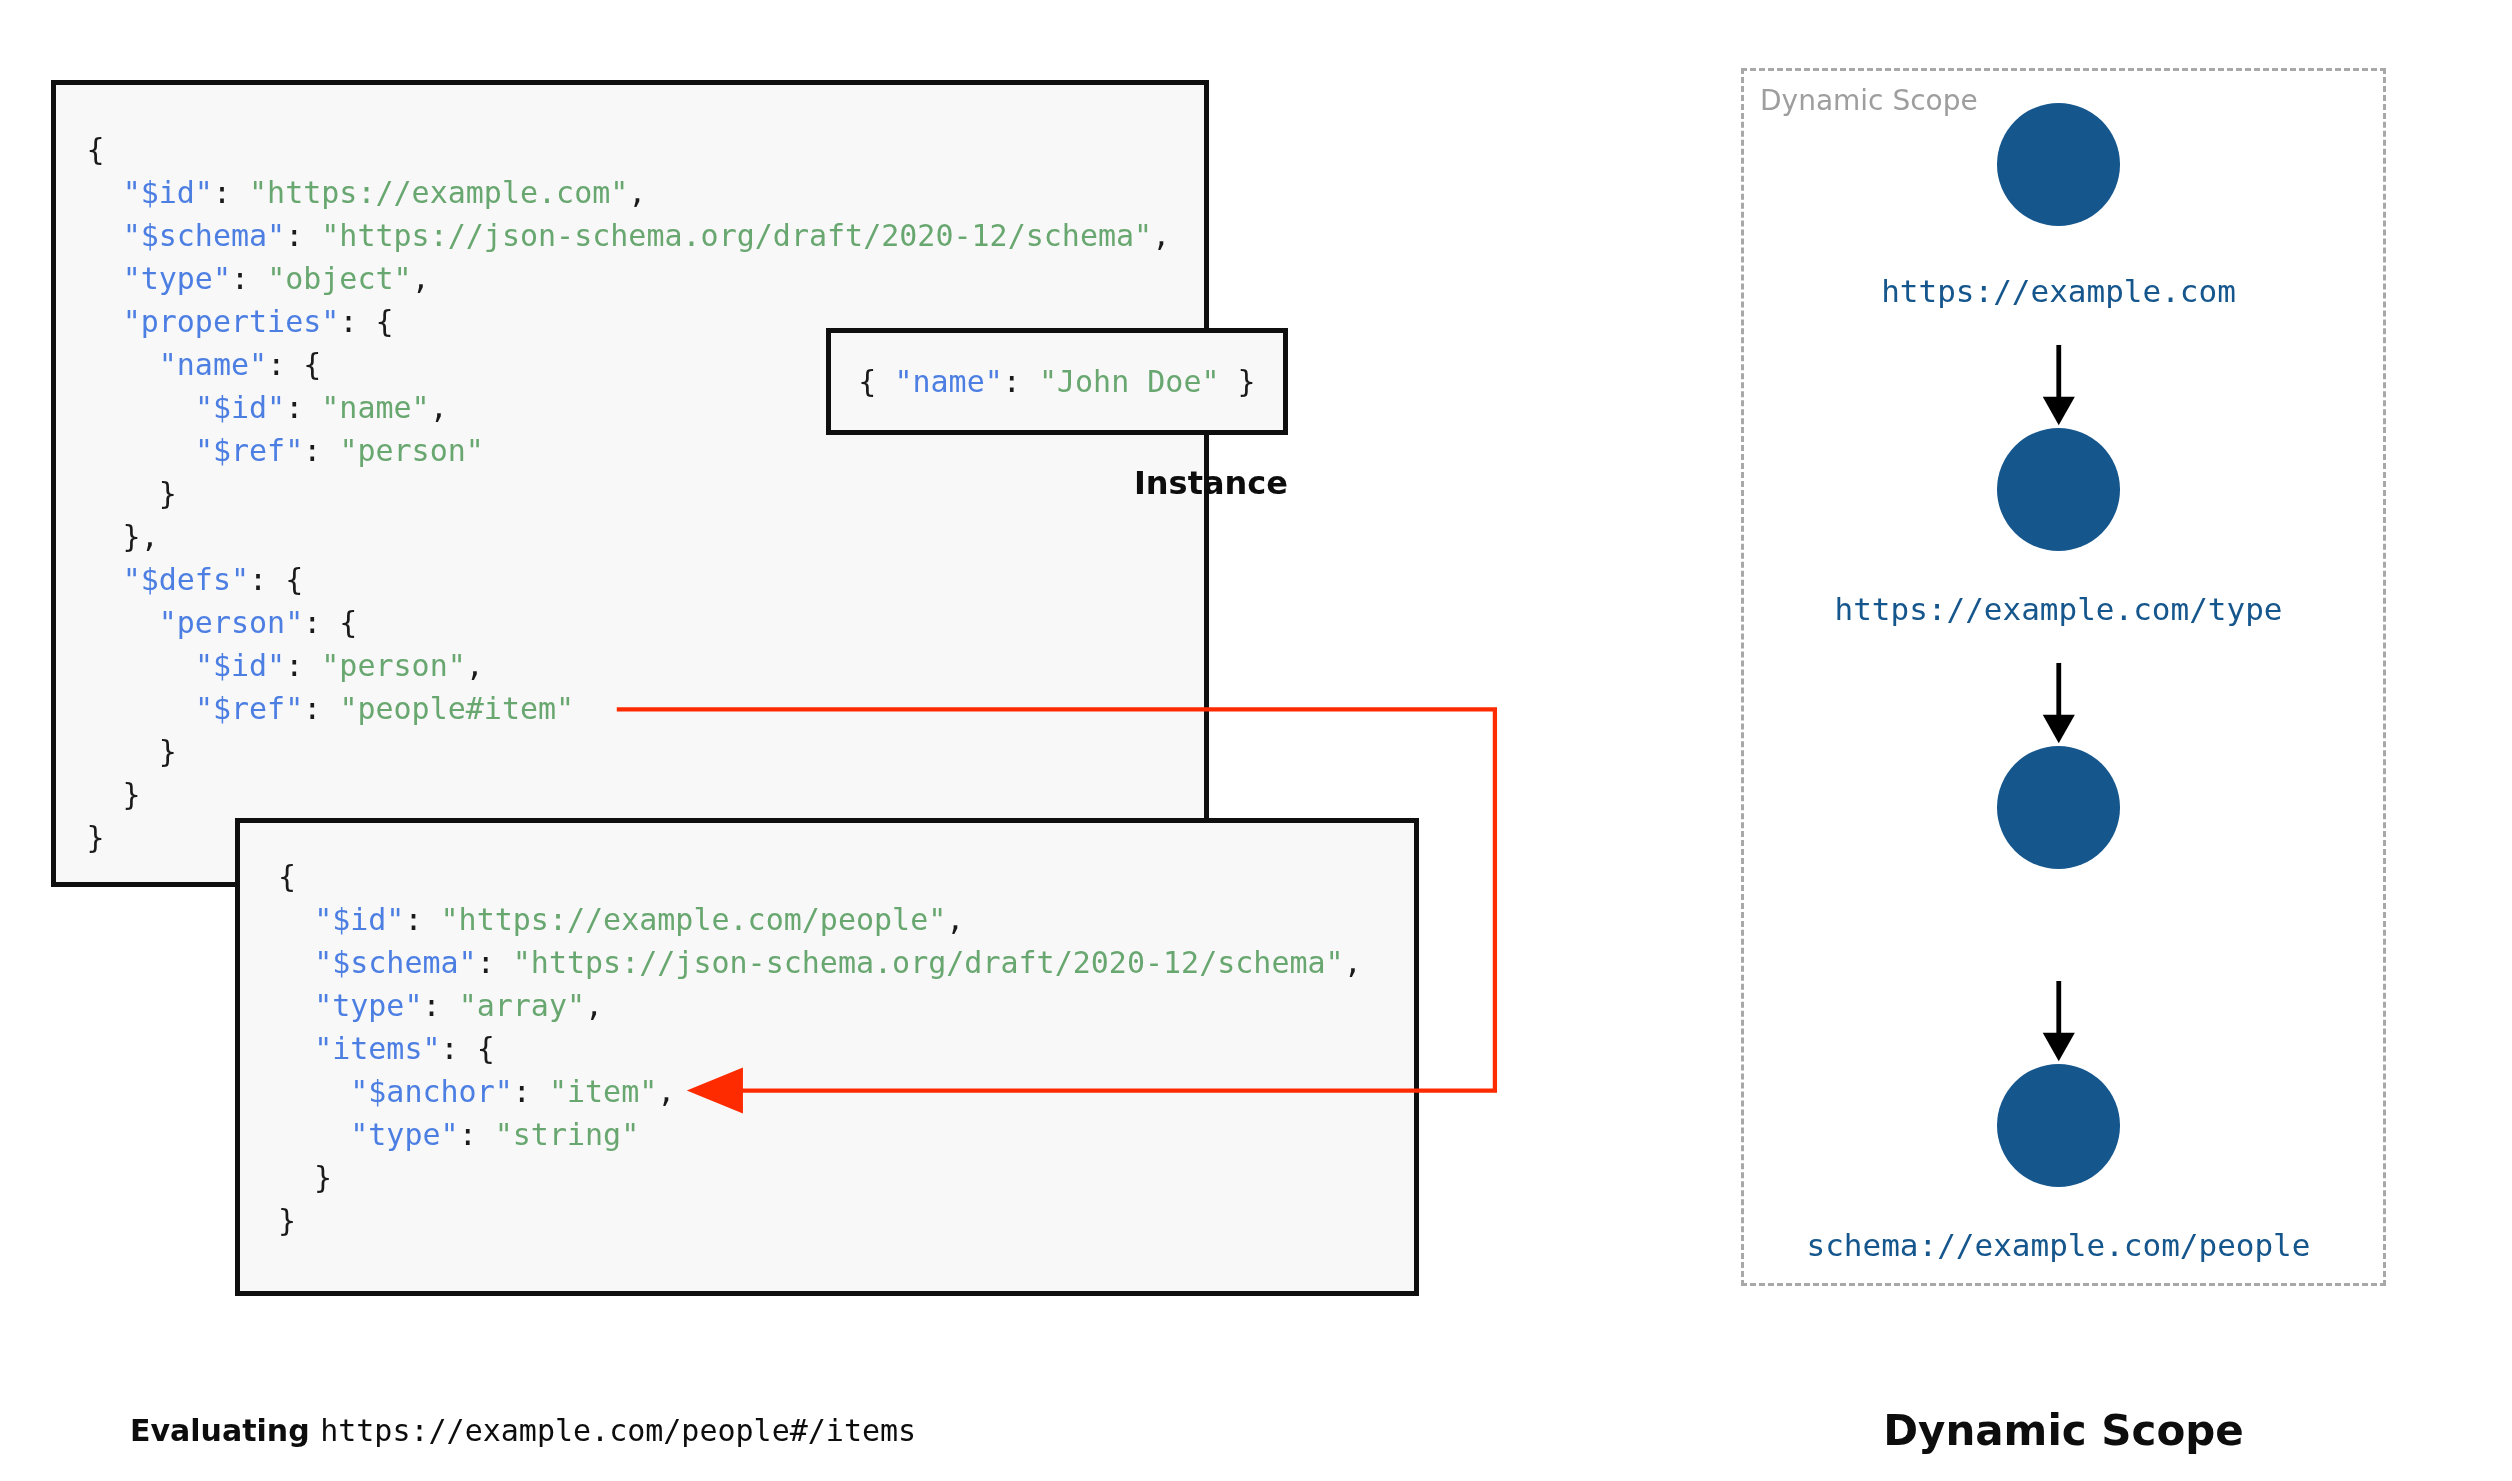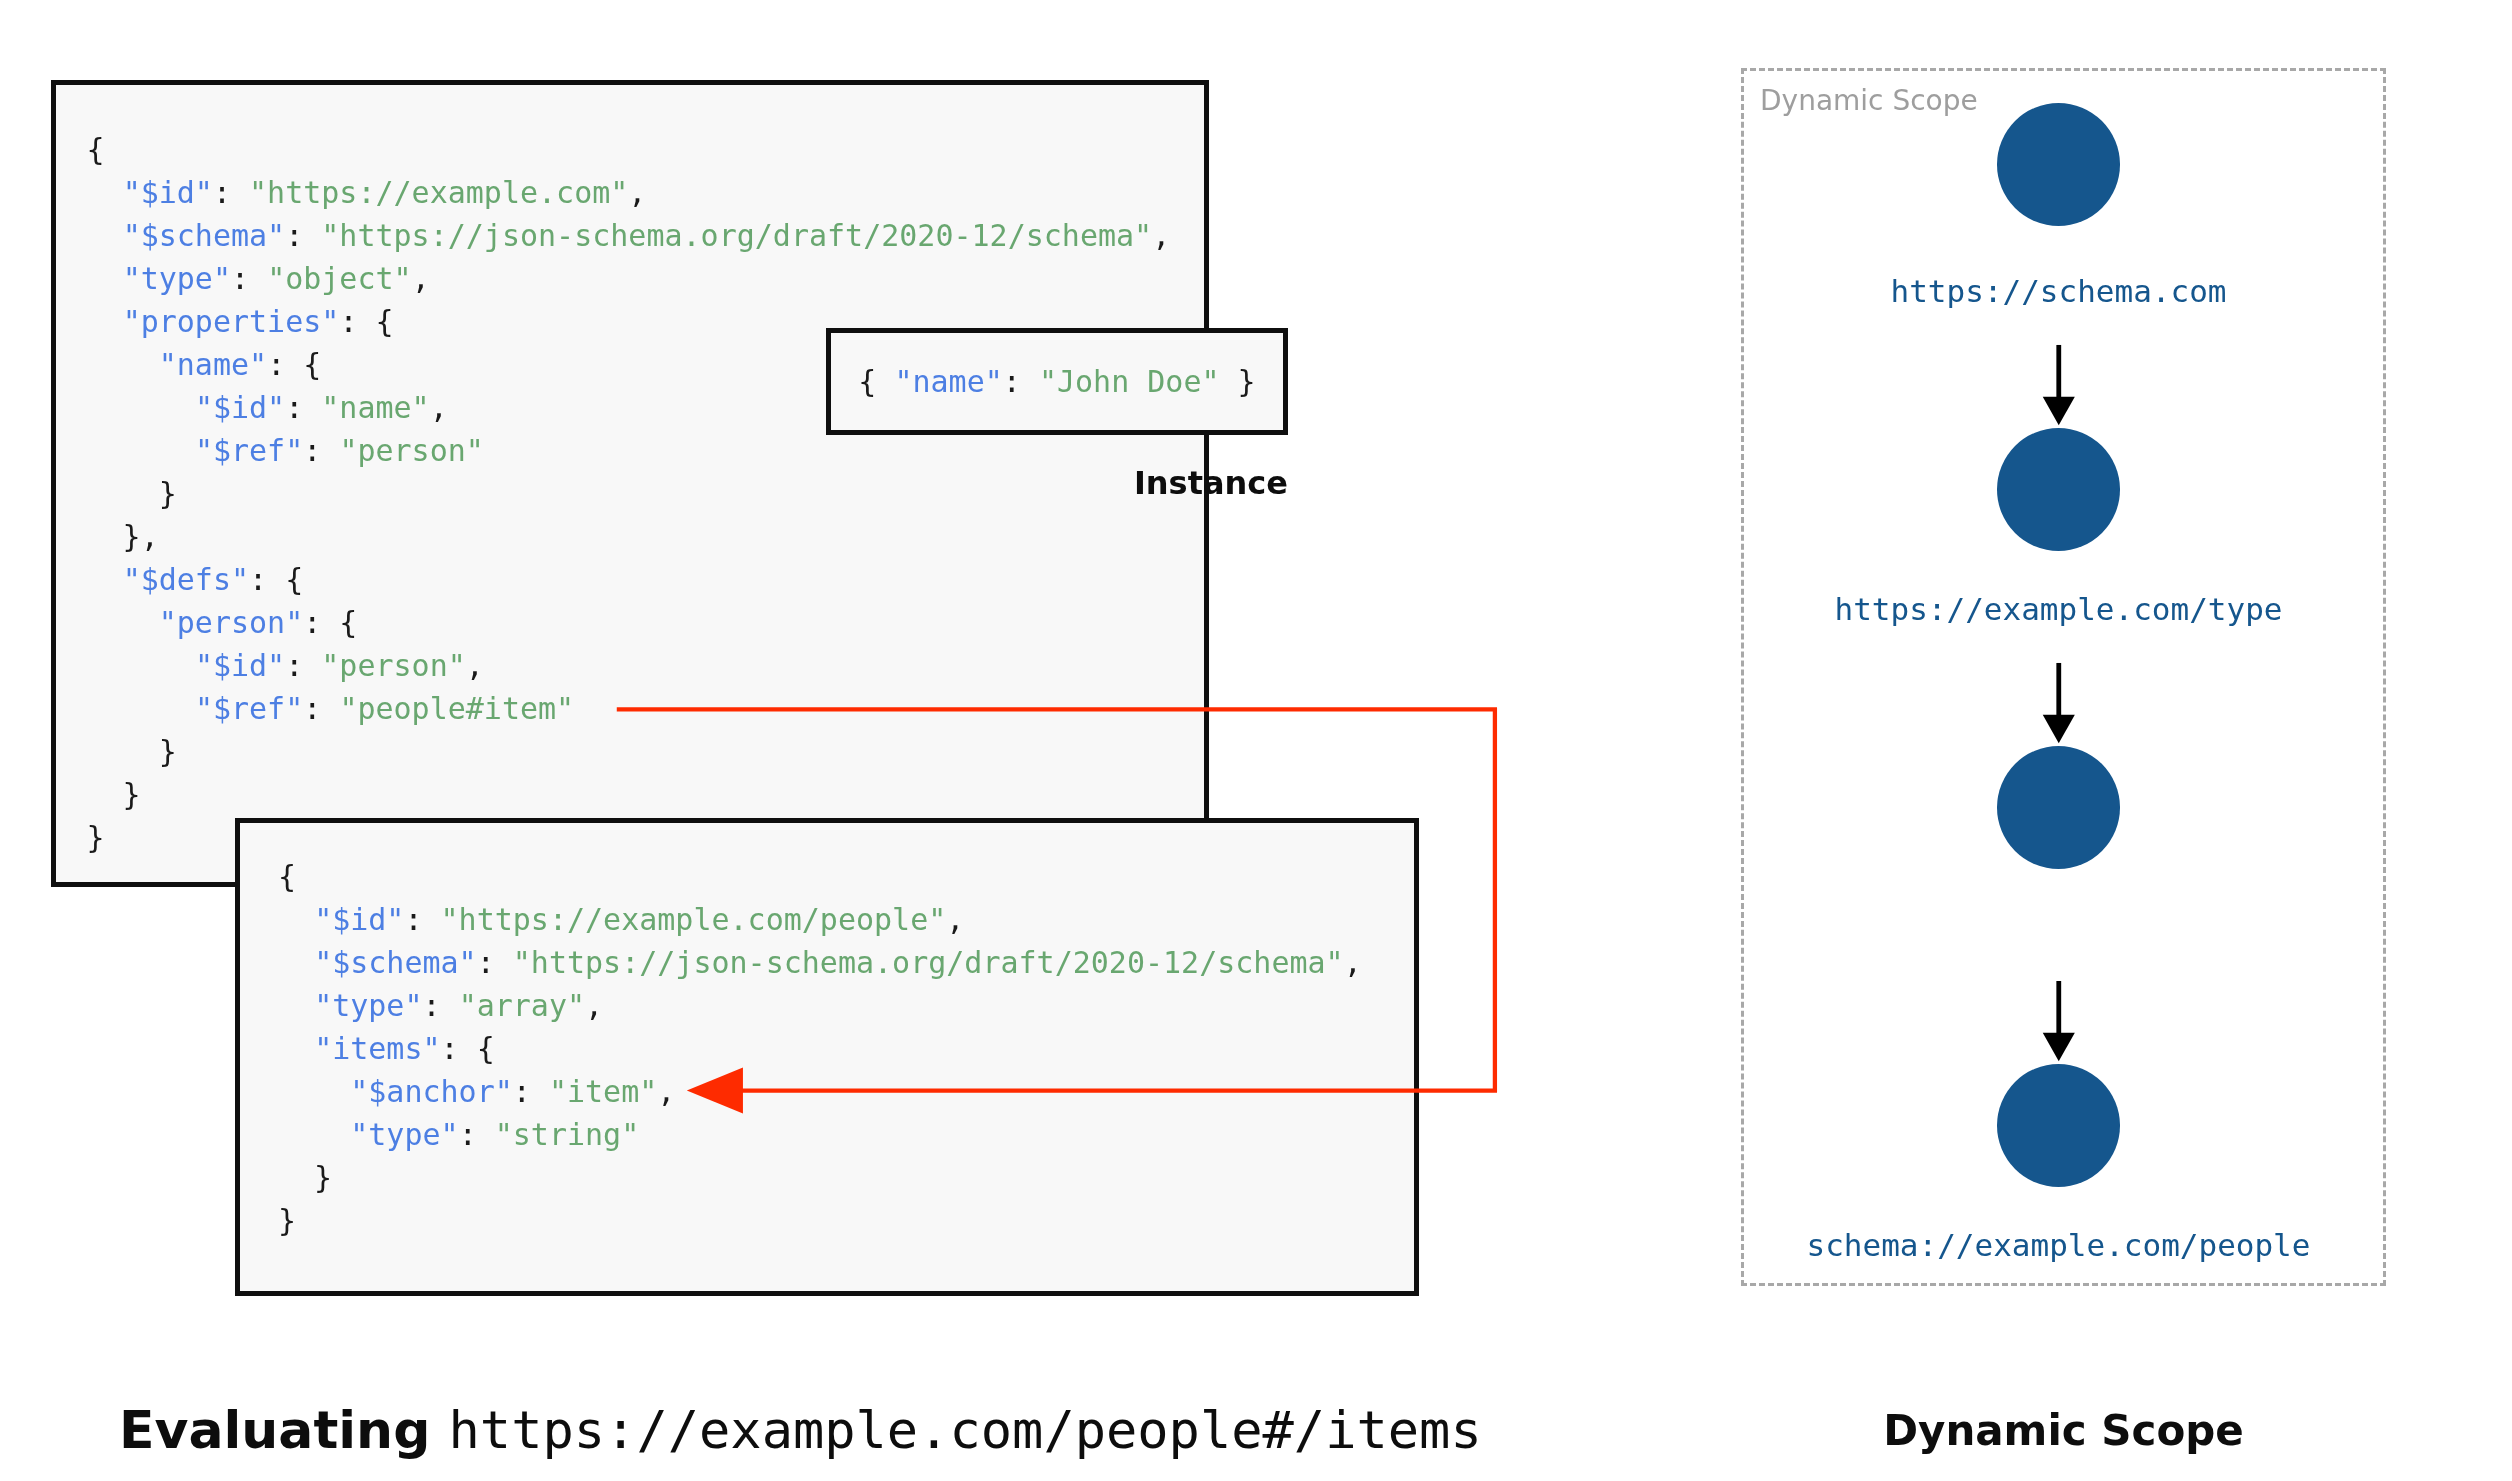--- a/index.html
+++ b/index.html
@@ -60,22 +60,22 @@
     font-family: "DejaVu Sans Mono", monospace; font-size: 31px; line-height: 36px;
     color: var(--node-blue);
   }
   #scope-url-1 { top: 273px; }
   #scope-url-2 { top: 591px; }
   #scope-url-3 { top: 909px; }
   #scope-url-4 { top: 1227px; }
 
   
   #caption-left {
-    position: absolute; left: 119px; top: 1404px; height: 53px; line-height: 53px;
-    font-size: 52px; color: #0d0d0d; white-space: nowrap;
+    position: absolute; left: 130px; top: 1404px; height: 53px; line-height: 53px;
+    font-size: 30px; color: #0d0d0d; white-space: nowrap;
   }
   #caption-left .cap-bold { font-weight: bold; margin-right: 0.35em; font-family: "DejaVu Sans", sans-serif; }
   #caption-left .cap-mono { font-family: "DejaVu Sans Mono", monospace; }
   #caption-right {
     position: absolute; left: 1741px; top: 1404px; width: 645px; height: 53px; line-height: 53px;
     text-align: center; font-weight: bold; font-size: 42px; color: #0d0d0d;
   }
 
   
   #overlay-svg {
@@ -128,21 +128,21 @@
         <div class="code-line"><span class="tok-p">    </span><span class="tok-k">"type"</span><span class="tok-p">: </span><span class="tok-s">"string"</span></div>
         <div class="code-line"><span class="tok-p">  }</span></div>
         <div class="code-line"><span class="tok-p">}</span></div>
       </div>
   </div>
 
   <div id="scope-panel"></div>
   <div id="scope-panel-label">Dynamic Scope</div>
 
   <div id="scope-node-1" class="scope-node"></div>
-  <div id="scope-url-1" class="scope-url">https://schema.com</div>
+  <div id="scope-url-1" class="scope-url">https://example.com</div>
 
   <div id="scope-node-2" class="scope-node"></div>
   <div id="scope-url-2" class="scope-url">https://example.com/type</div>
 
   <div id="scope-node-3" class="scope-node"></div>
 
   <div id="scope-node-4" class="scope-node"></div>
   <div id="scope-url-4" class="scope-url">schema://example.com/people</div>
 
   <div id="caption-left"><span class="cap-bold">Evaluating</span><span class="cap-mono">https://example.com/people#/items</span></div>

